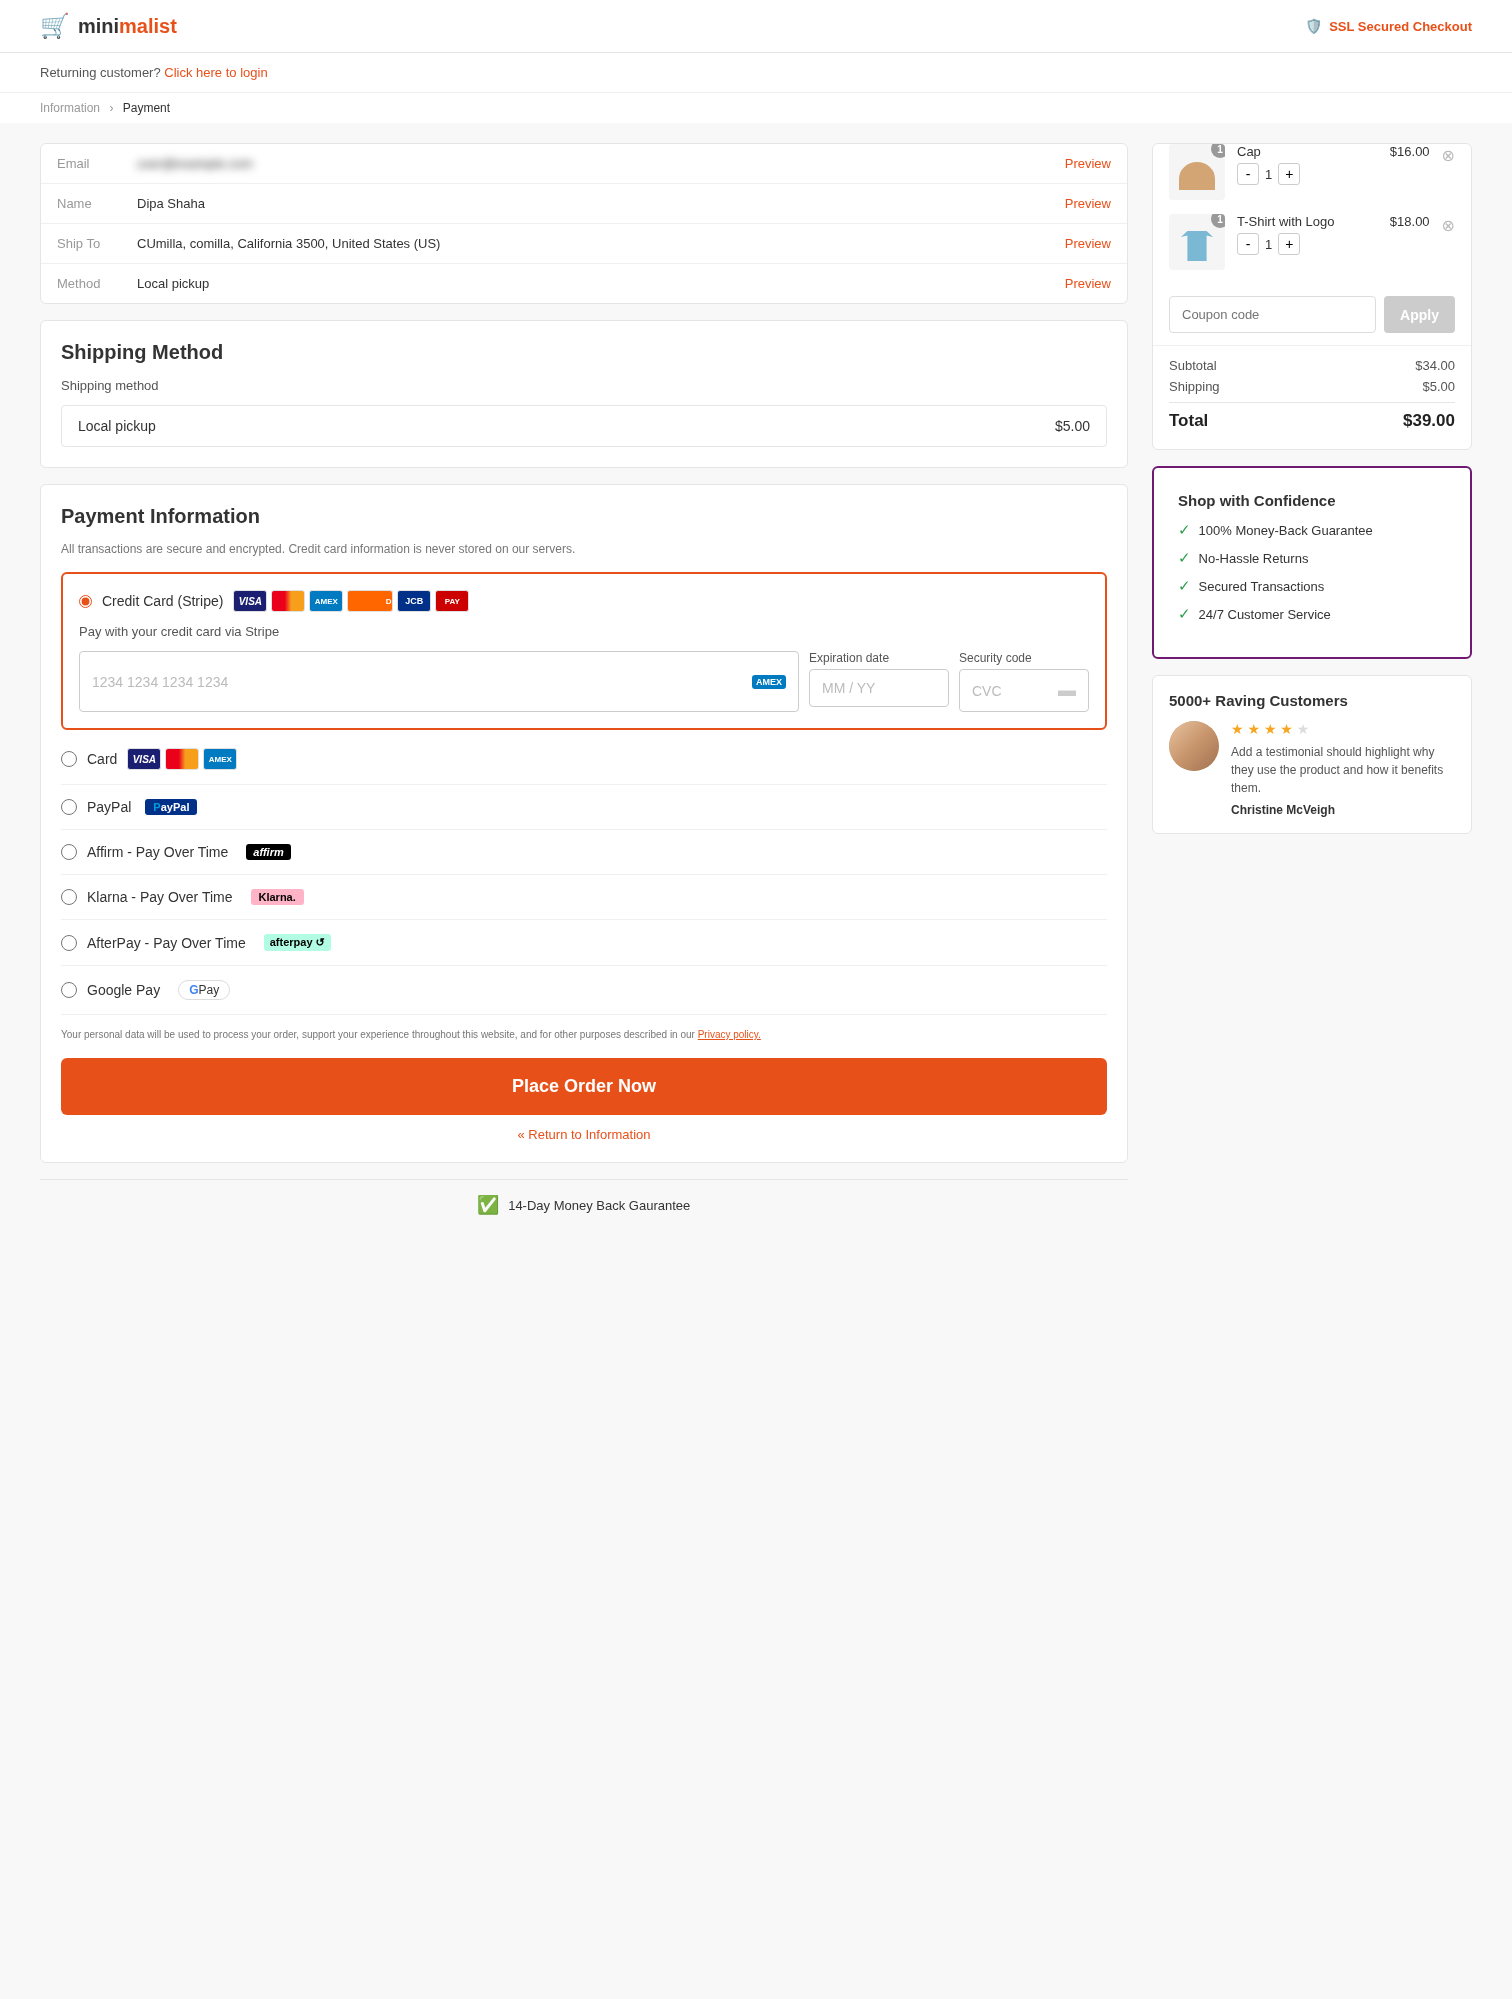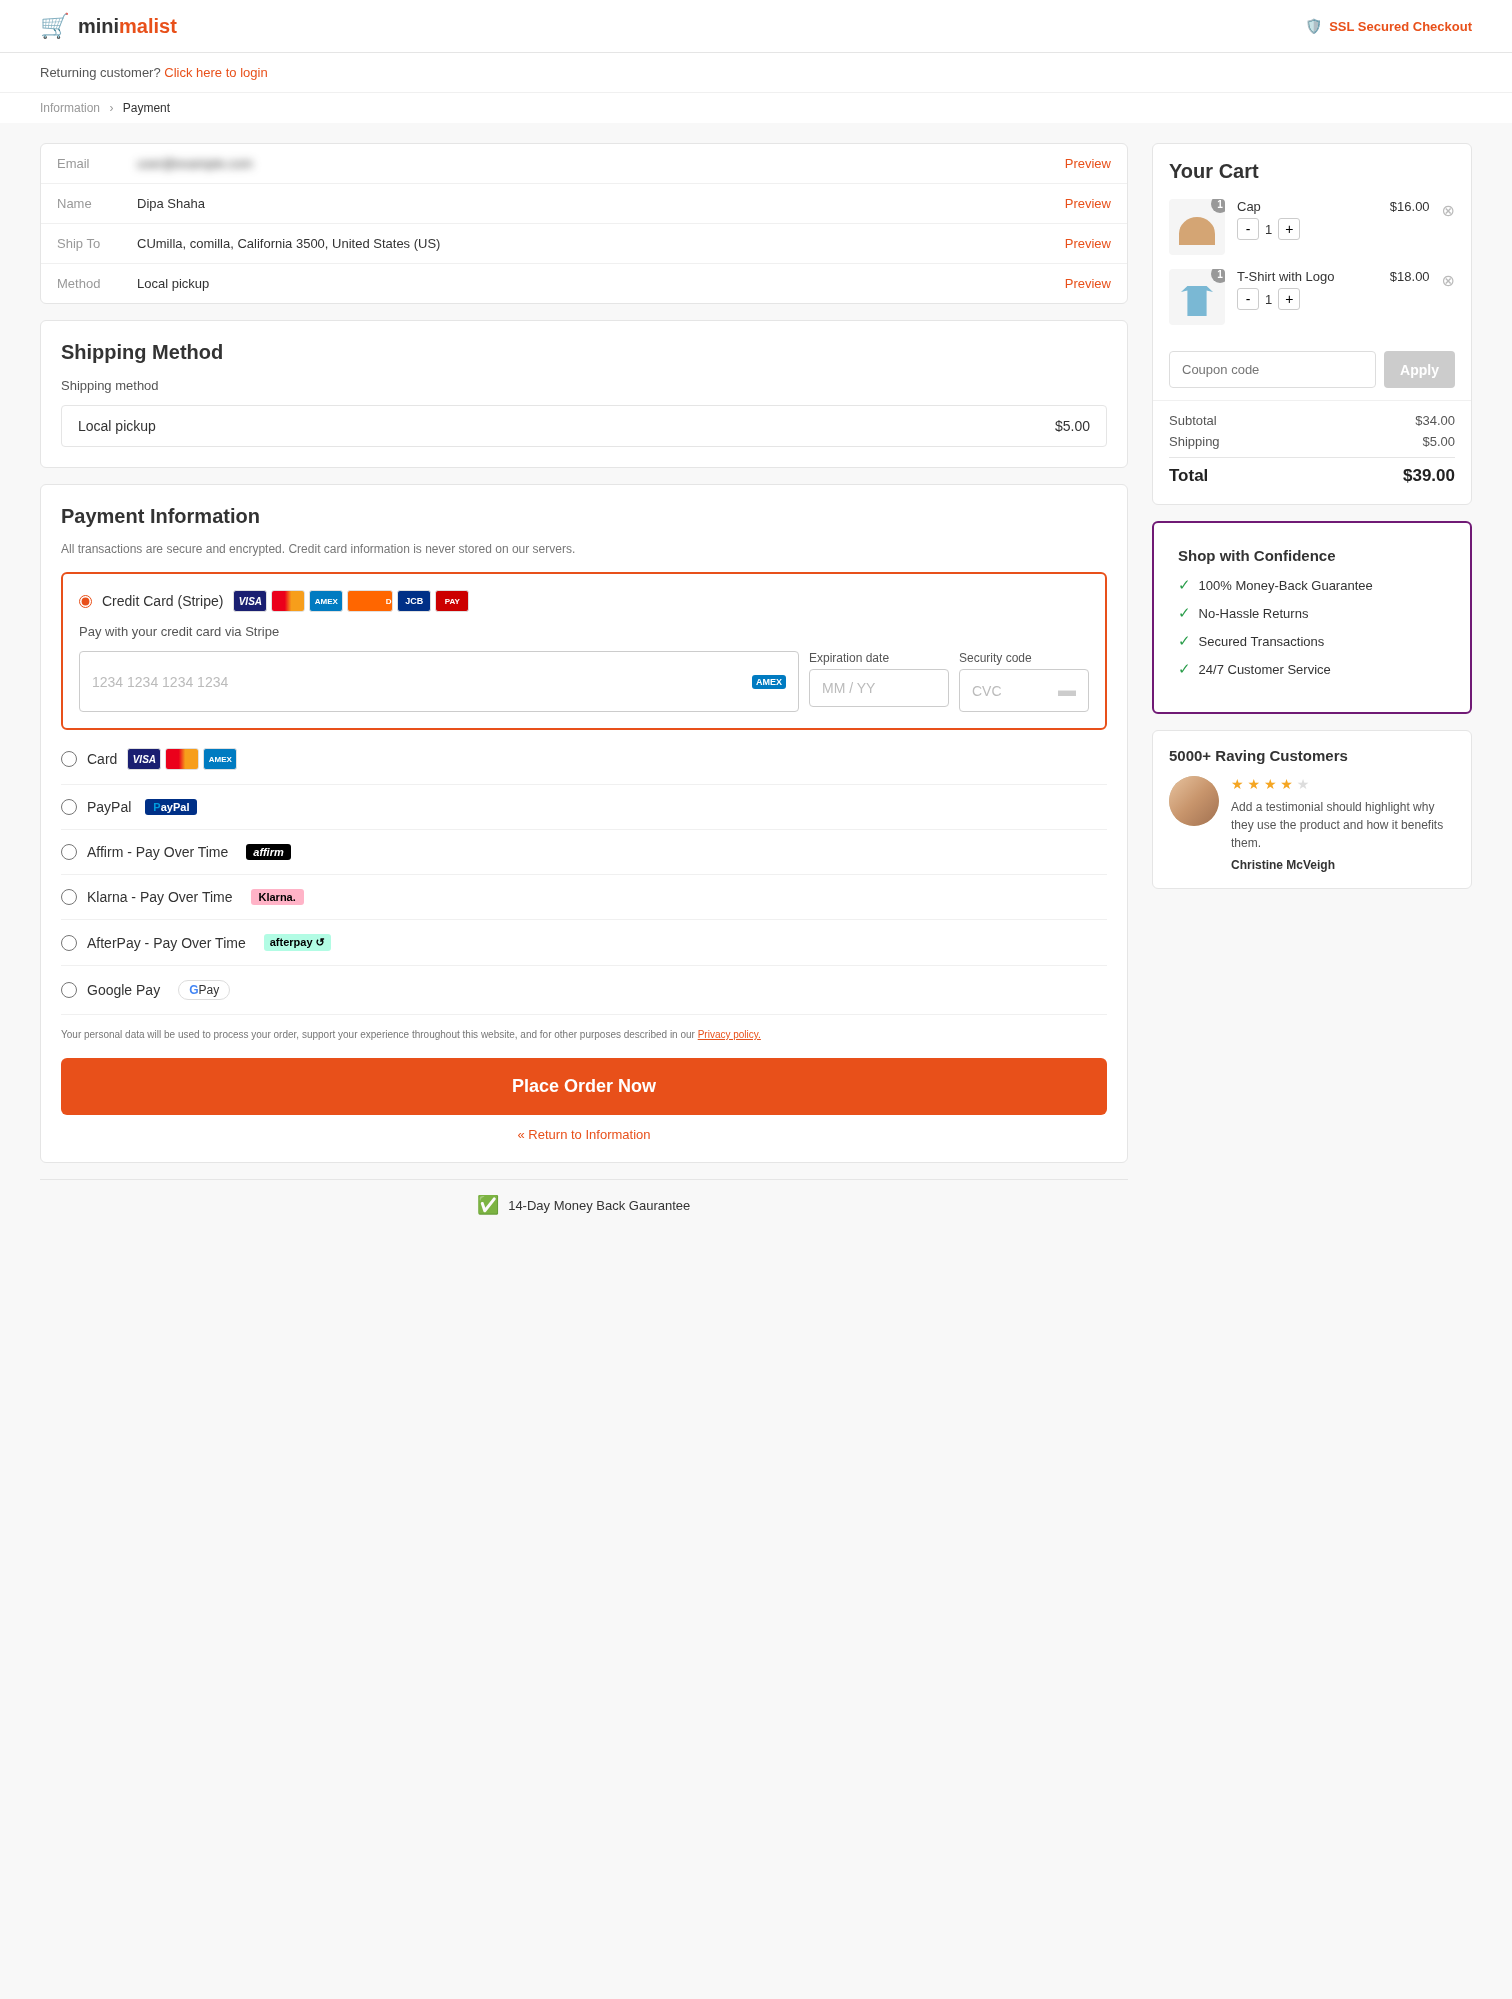--- a/index.html
+++ b/index.html
@@ -320,21 +320,20 @@
     <div class="money-back-bar">
       <span class="money-back-icon">✅</span>
       <span>14-Day Money Back Gaurantee</span>
     </div>
 
   </div>
 
   <div class="right-col">
 
     <div class="card">
-      <div class="cart-title">Your Cart</div>
       <div class="cart-items">
 
         <div class="cart-item">
           <div class="cart-img">
             <span class="cart-img-badge">1</span>
             <div class="cap-shape"></div>
           </div>
           <div class="cart-item-info">
             <div class="cart-item-name">Cap</div>
             <div class="cart-qty">

